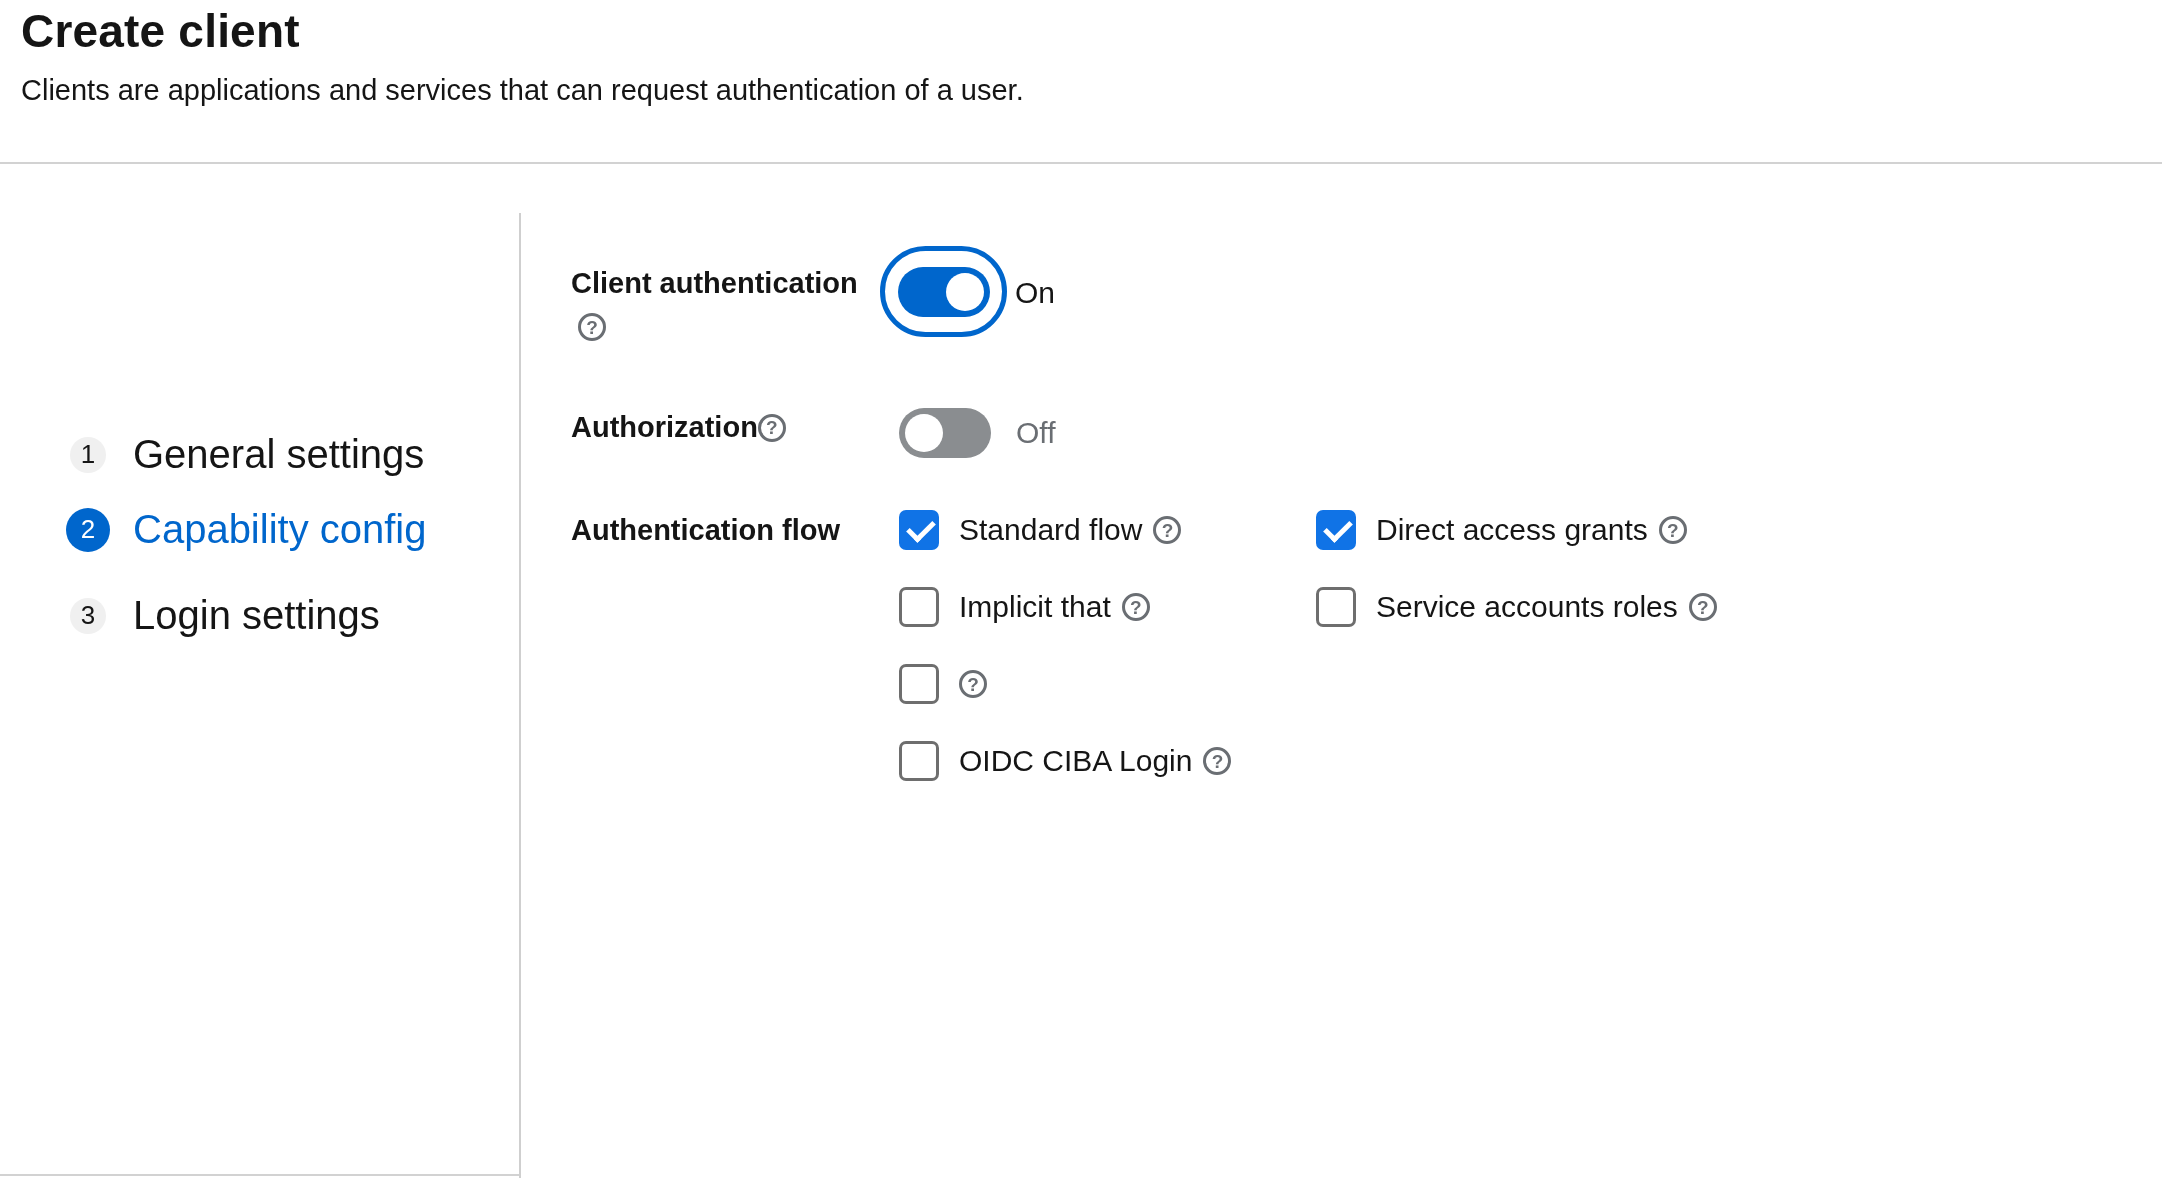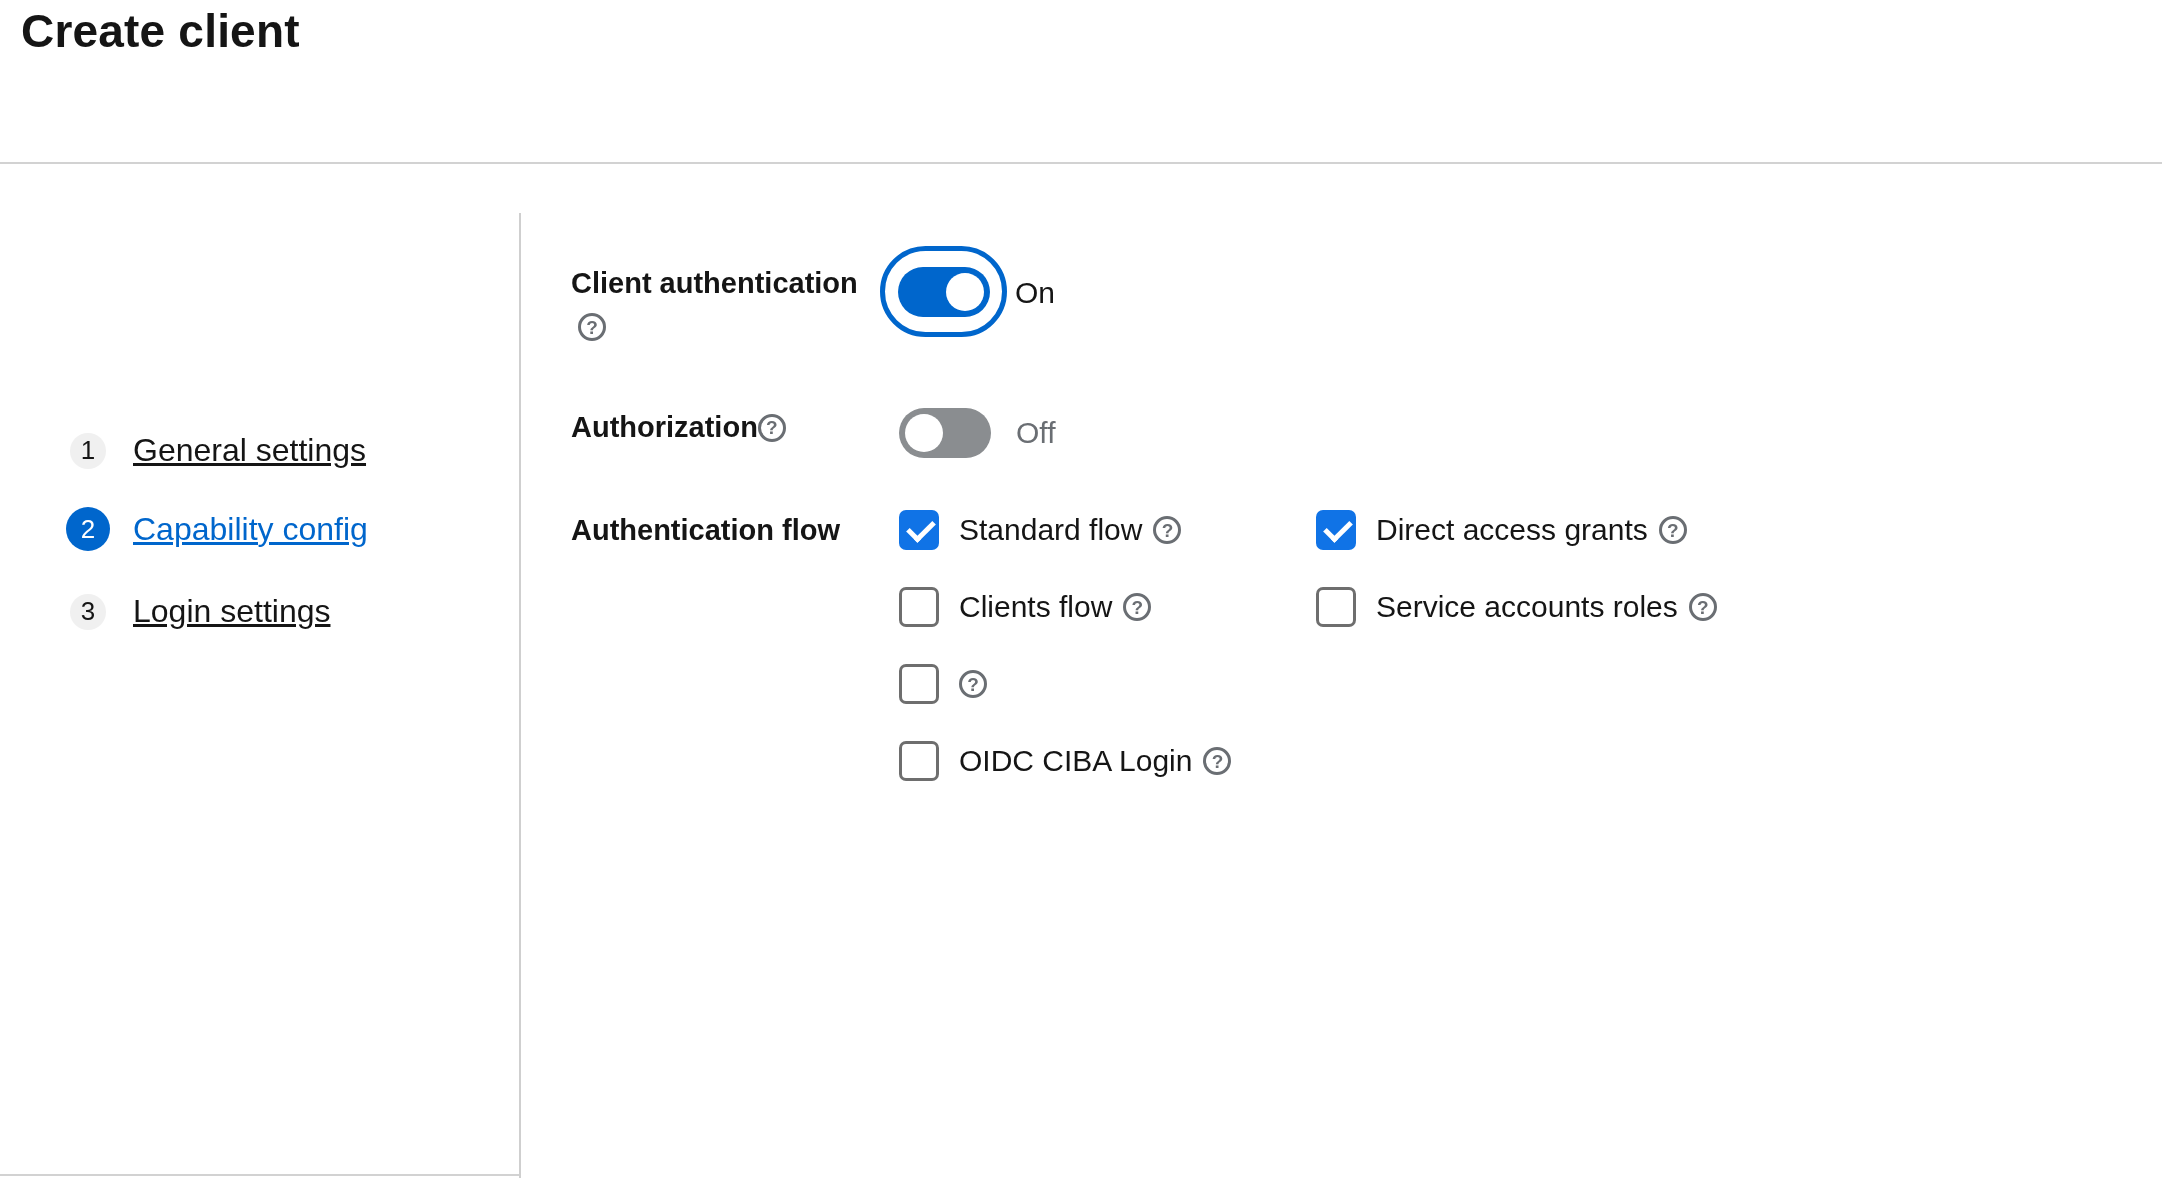--- a/index.html
+++ b/index.html
@@ -64,21 +64,21 @@
   .step-circle {
     display: flex;
     align-items: center;
     justify-content: center;
     border-radius: 50%;
     background: #f0f0f0;
     color: #151515;
     font-size: 26px;
     flex: none;
   }
-  .step-label { font-size: 32px; color: #151515; white-space: nowrap; text-decoration: underline; }
+  .step-label { font-size: 40px; color: #151515; white-space: nowrap; }
   .step.active .step-label { color: #0066cc; }
   .step.active .step-circle { background: #0066cc; color: #ffffff; }
   .step-0 { left: 70px; top: 269px; }
   .step-0 .step-circle { width: 36px; height: 36px; margin-right: 27px; }
   .step-1 { left: 66px; top: 344px; }
   .step-1 .step-circle { width: 44px; height: 44px; margin-right: 23px; }
   .step-2 { left: 70px; top: 430px; }
   .step-2 .step-circle { width: 36px; height: 36px; margin-right: 27px; }
 
   
@@ -189,20 +189,21 @@
     transform: rotate(-45deg);
   }
   .option-label { font-size: 30px; color: #151515; margin-right: 11px; }
 </style>
 </head>
 <body>
 
 <div class="canvas">
 
   <h1 class="page-title">Create client</h1>
+  <p class="page-subtitle">Clients are applications and services that can request authentication of a user.</p>
   <div class="header-divider"></div>
 
   <nav class="wizard-nav">
     <ul class="steps" id="steps-list">
   <li class="step step-0">
     <span class="step-circle">1</span>
     <span class="step-label">General settings</span>
   </li>
 
   <li class="step step-1 active">
@@ -248,21 +249,21 @@
   </div>
 
   <div class="option">
     <span class="checkbox checked"></span>
     <span class="option-label">Direct access grants</span>
     <span class="help-icon">?</span>
   </div>
 
   <div class="option">
     <span class="checkbox"></span>
-    <span class="option-label">Clients flow</span>
+    <span class="option-label">Implicit that</span>
     <span class="help-icon">?</span>
   </div>
 
   <div class="option">
     <span class="checkbox"></span>
     <span class="option-label">Service accounts roles</span>
     <span class="help-icon">?</span>
   </div>
 
   <div class="option">

